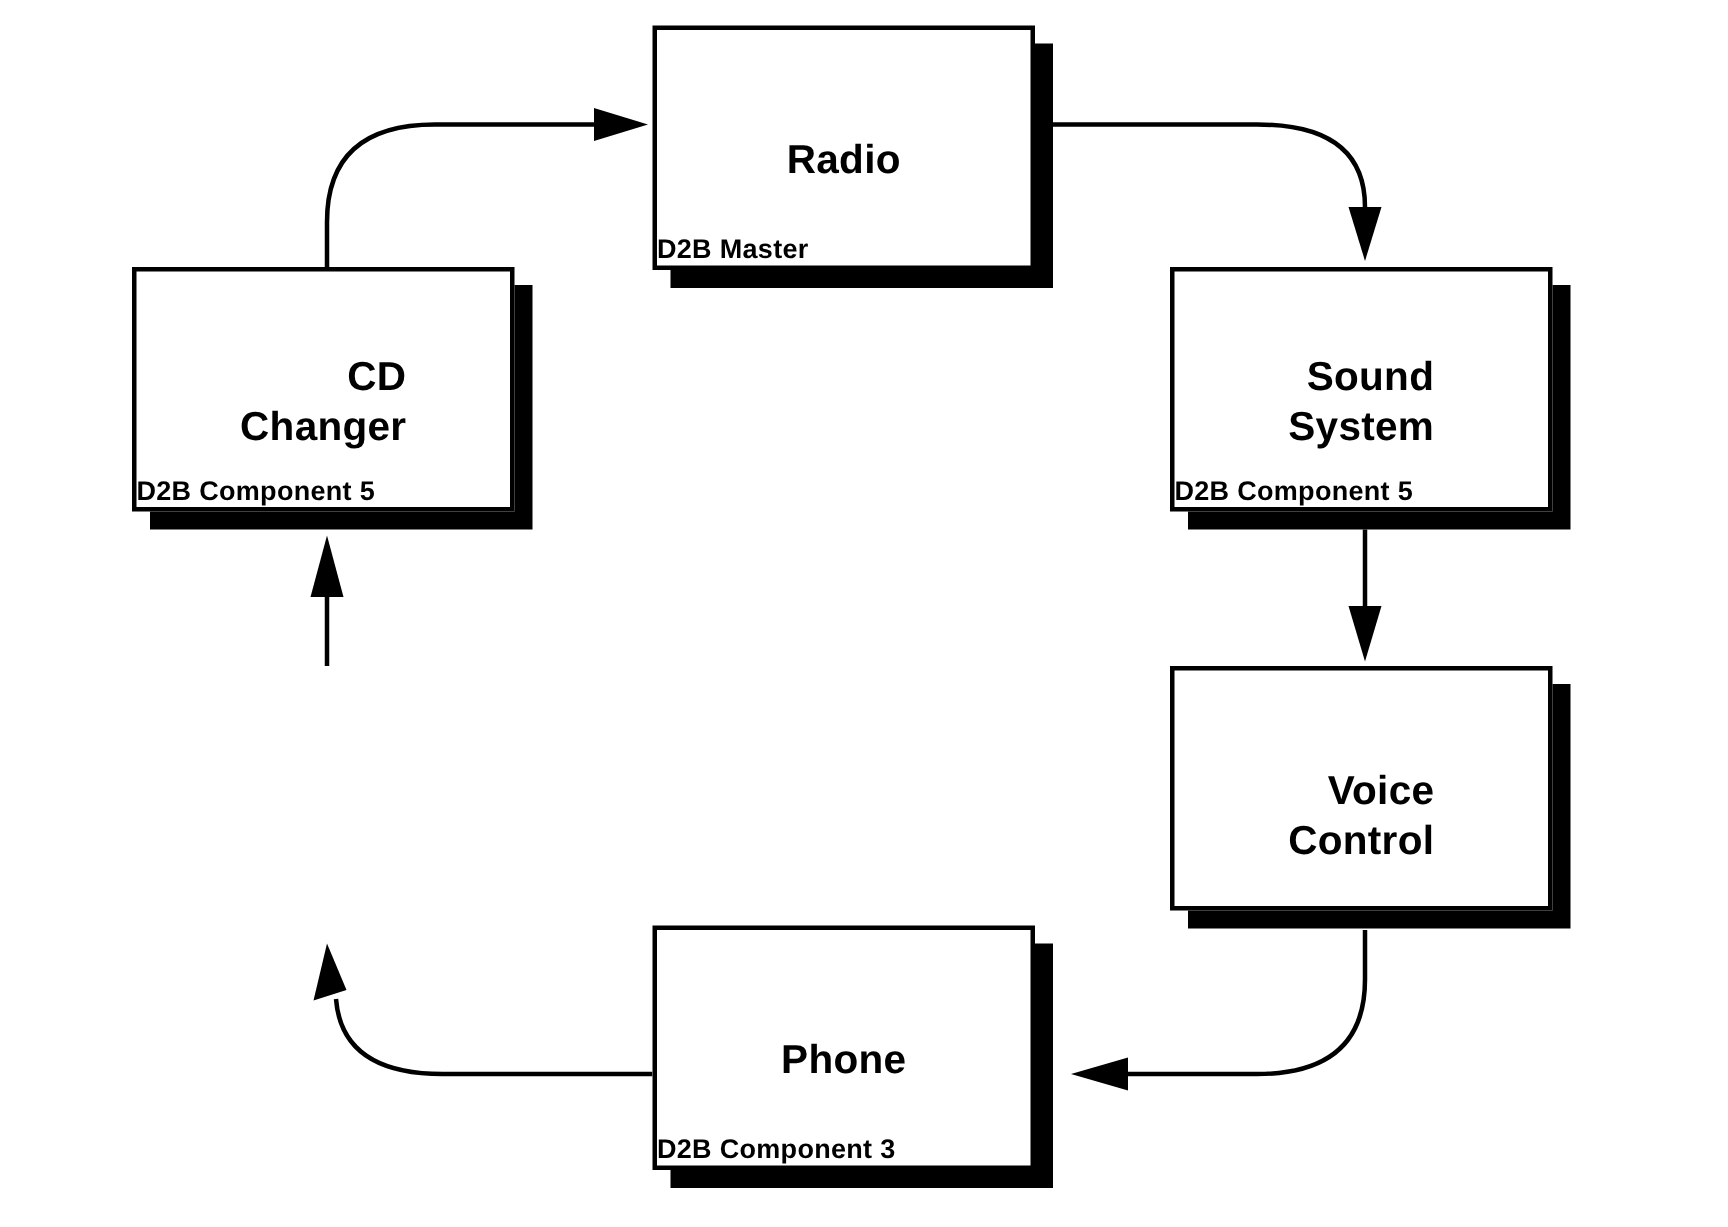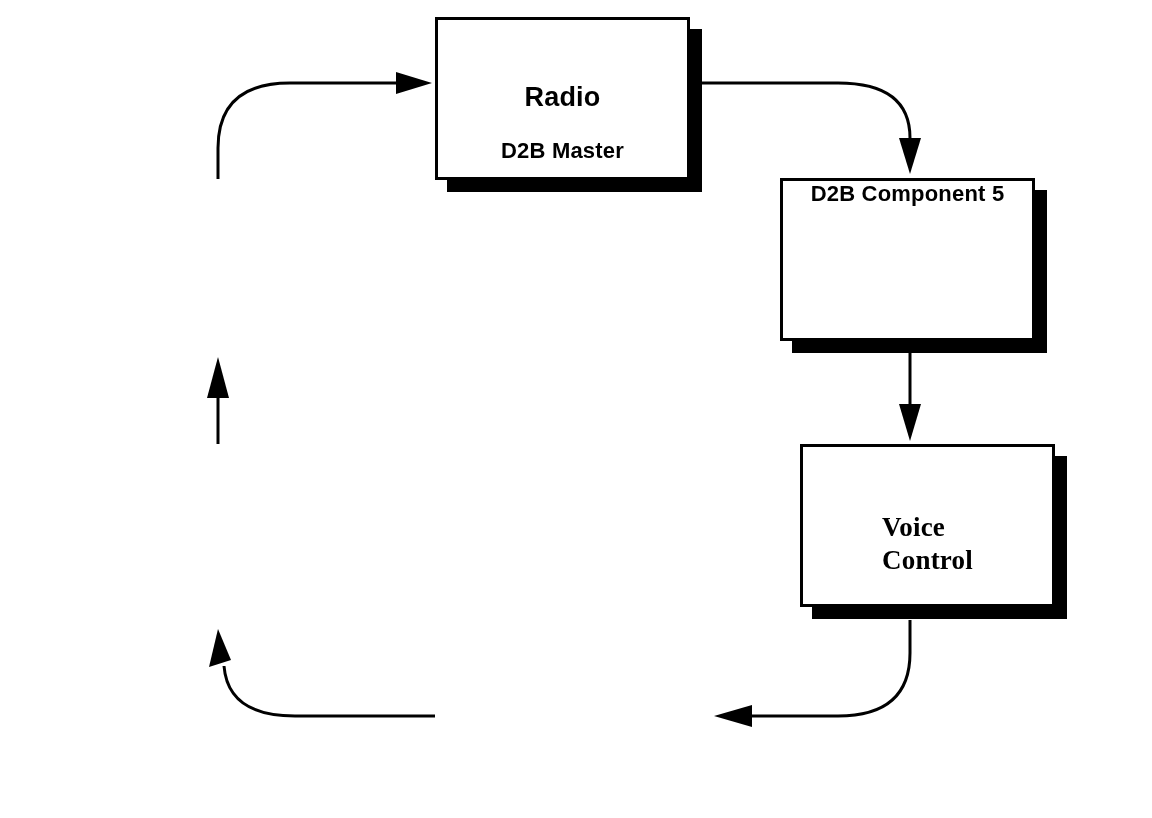--- a/index.html
+++ b/index.html
@@ -44,33 +44,32 @@
     display: flex;
     flex-direction: column;
     align-items: stretch;
     color: #000000;
   }
   .node-title {
     flex: 1;
     display: flex;
     align-items: center;
     justify-content: center;
-    text-align: left;
+    text-align: right;
     font-size: 27px;
     font-weight: 700;
     line-height: 1.22;
     white-space: pre-line;
     letter-spacing: 0.2px;
     margin-top: 37px;
   }
   .node-subtitle {
-    text-align: center;
-    font-size: 22px;
+    text-align: left;
+    font-size: 18px;
     font-weight: 700;
-    padding-bottom: 13px;
     letter-spacing: 0.2px;
   }
 </style>
 </head>
 <body>
 
 <div class="canvas">
 
   <svg class="edges" viewBox="0 0 1152 818" aria-hidden="true">
 
@@ -92,24 +91,35 @@
     <path d="M 218 444 L 218 398"></path>
     <polygon points="207,398 229,398 218,357"></polygon>
   </svg>
 
   <div class="node" style="left:435px; top:17px;">
     <div class="node-title">Radio</div>
     <div class="node-subtitle">D2B Master</div>
   </div>
 
   <div class="node" style="left:780px; top:178px;">
+    <div class="node-title">Sound
+System</div>
     <div class="node-subtitle">D2B Component 5</div>
   </div>
 
-  <div class="node" style="left:800px; top:444px;font-family:Liberation Serif, serif;">
+  <div class="node" style="left:780px; top:444px;">
     <div class="node-title">Voice
 Control</div>
   </div>
 
+  <div class="node" style="left:435px; top:617px;">
+    <div class="node-title">Phone</div>
+    <div class="node-subtitle">D2B Component 3</div>
+  </div>
 
 
+  <div class="node" style="left:88px; top:178px;">
+    <div class="node-title">CD
+Changer</div>
+    <div class="node-subtitle">D2B Component 5</div>
+  </div>
 
 </div>
 
 </body></html>

